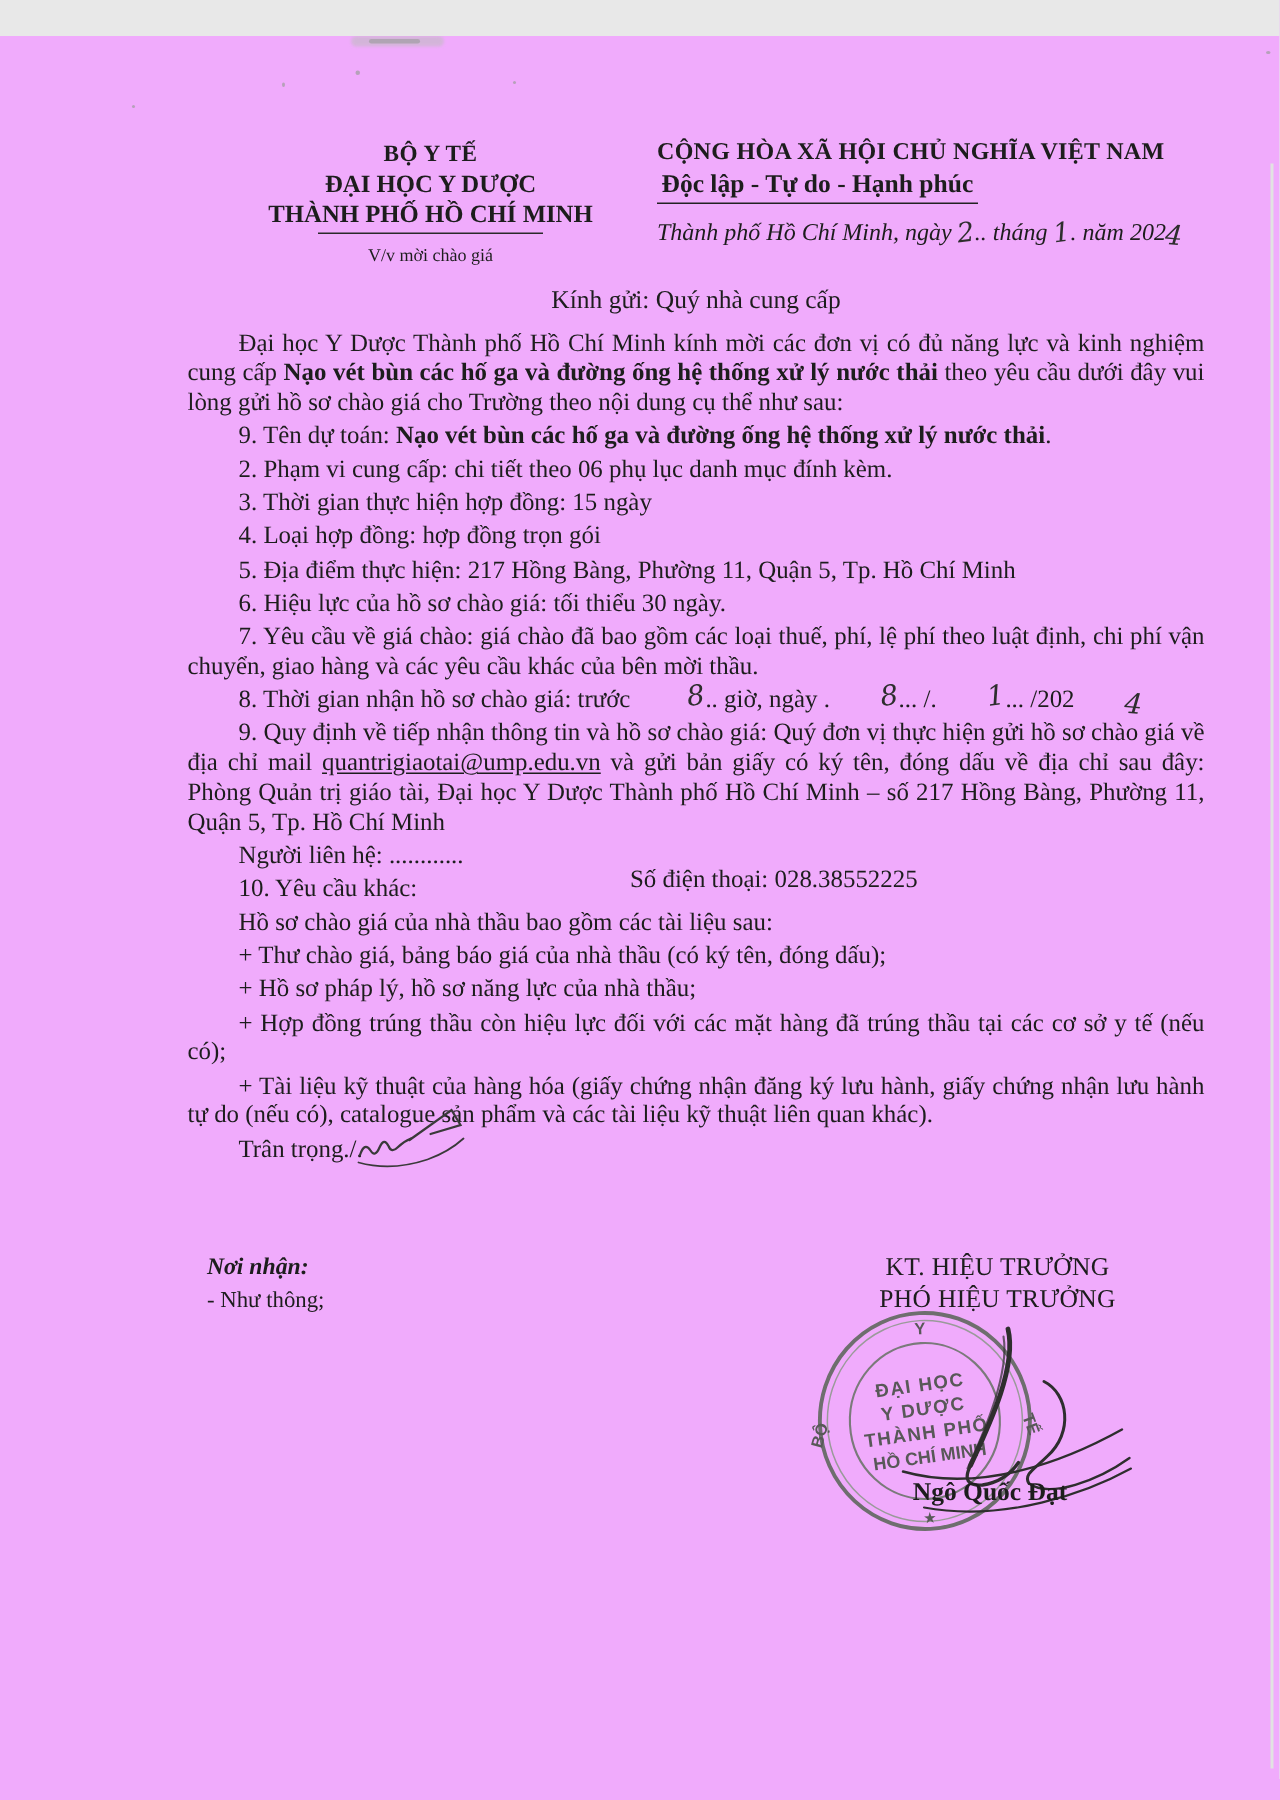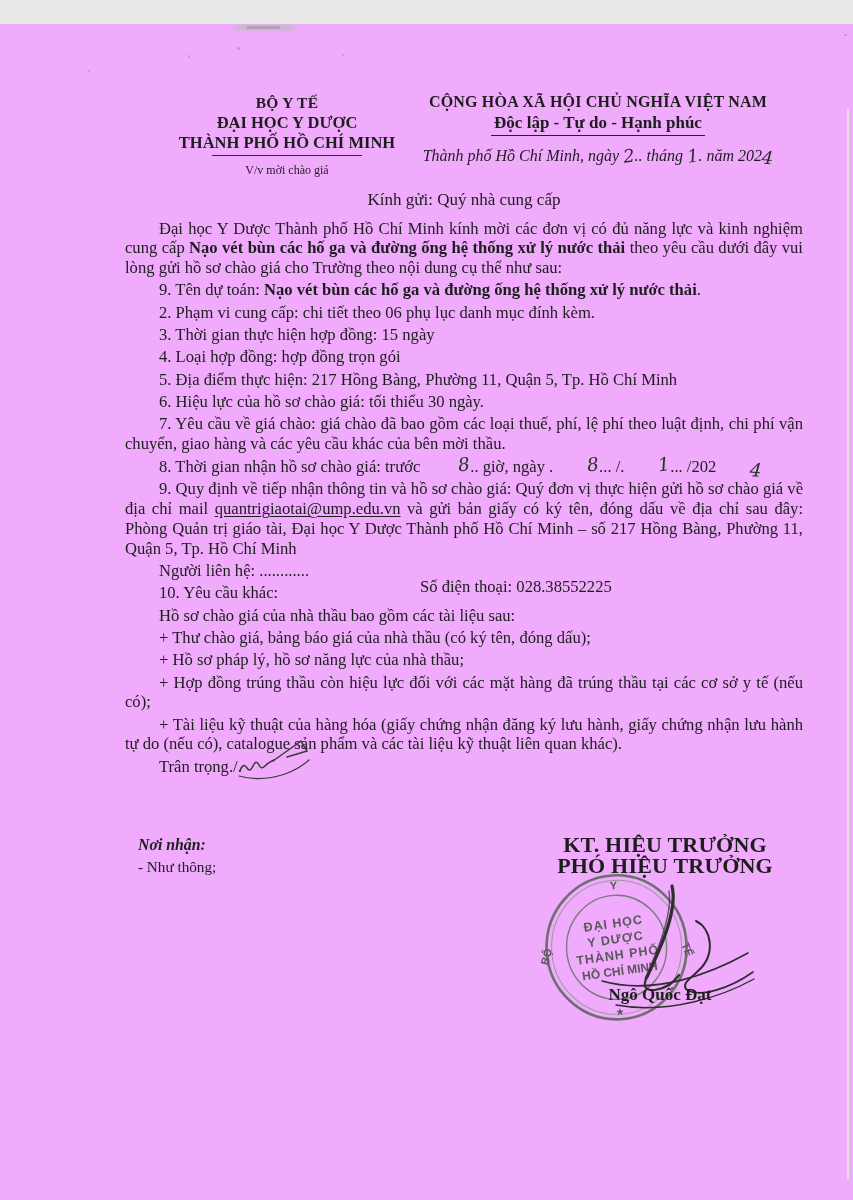--- a/index.html
+++ b/index.html
@@ -12,21 +12,21 @@
     overflow:hidden;
     margin-top:24px;
   }
   
   .hdr-left{position:absolute;top:70px;left:152px;width:270px;text-align:center;line-height:1.18;}
   .hdr-left .l1{font-size:15.5px;font-weight:600;letter-spacing:.3px;}
   .hdr-left .l2{font-size:16.5px;font-weight:bold;margin-top:1px;}
   .hdr-left .l3{font-size:16.5px;font-weight:bold;}
   .hdr-rule{width:150px;height:0;border-bottom:1.4px solid #2a2a2a;margin:3px auto 0;}
   .hdr-left .subj{font-size:12px;margin-top:7px;}
-  .hdr-right{position:absolute;top:68px;left:412px;width:372px;text-align:center;line-height:1.2;}
+  .hdr-right{position:absolute;top:68px;left:438px;width:372px;line-height:1.2;}
   .hdr-right .r1{font-size:16px;font-weight:bold;letter-spacing:.2px;}
   .hdr-right .r2{display:inline-block;font-size:17px;font-weight:bold;margin-top:2px;padding:0 3px 1px;border-bottom:1.5px solid #222;}
   .hdr-right .rdate{font-size:16px;font-style:italic;margin-top:8px;white-space:nowrap;}
   
   .hw{display:inline-block;font-family:"DejaVu Serif",serif;font-style:italic;font-size:1.12em;
       color:#2e2e2e;transform:rotate(-7deg) translateY(1px);}
   .hw.alt{transform:rotate(5deg) translateY(3px);}
   
   .content{position:absolute;top:166px;left:125px;width:678px;font-size:16.6px;line-height:19.7px;text-align:justify;}
   .salutation{text-align:center;font-size:17px;margin-bottom:9px;}
@@ -36,21 +36,21 @@
   .contact-row{position:relative;height:20px;margin:2.6px 0;text-align:left;}
   .contact-row .c1{padding-left:34px;}
   .contact-row .c2{position:absolute;left:295px;top:16px;}
   .closing-row{position:relative;text-indent:34px;margin-top:2px;text-align:left;}
   .paraph{position:absolute;left:110px;top:-22px;}
   
   .recipients{position:absolute;top:812px;left:138px;line-height:17.5px;}
   .recipients .rh{font-size:15.8px;font-weight:bold;font-style:italic;margin-bottom:4px;}
   .recipients .rl{font-size:15.2px;margin-top:2px;}
   .sig-titles{position:absolute;top:810px;left:505px;width:320px;text-align:center;
-              font-weight:bold;font-size:22px;line-height:21px;letter-spacing:.2px;}
+              font-weight:normal;font-size:17px;line-height:21px;letter-spacing:.2px;}
   .sig-name{position:absolute;top:961px;left:530px;width:260px;text-align:center;
             font-weight:bold;font-size:17px;z-index:6;}
   .stamp{position:absolute;left:528px;top:846px;z-index:3;transform:rotate(-3deg);}
   .sig-ink{position:absolute;left:520px;top:845px;z-index:5;}
   .stamp text{font-family:"Liberation Sans","DejaVu Sans",sans-serif;font-weight:bold;fill:#585858;}
   
   .smudge{position:absolute;left:234px;top:0;width:62px;height:7px;background:#bdbdbd;
           opacity:.55;border-radius:4px;filter:blur(1px);}
   .smudge2{position:absolute;left:246px;top:2px;width:34px;height:3px;background:#9a9a9a;opacity:.6;border-radius:2px;}
   .edge-line{position:absolute;left:847px;top:85px;width:1.5px;height:1070px;background:#e2e2e2;}

